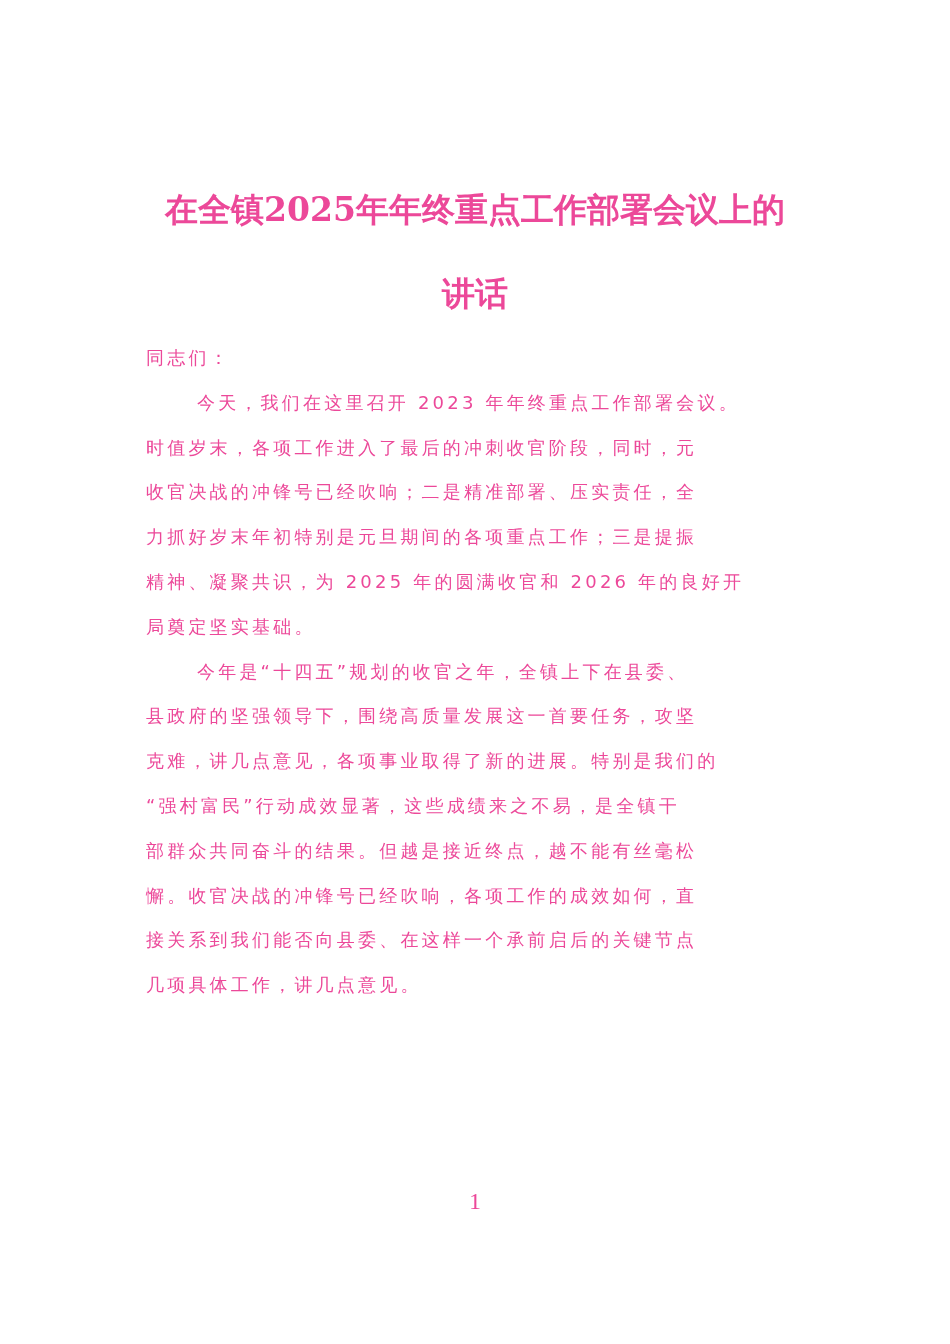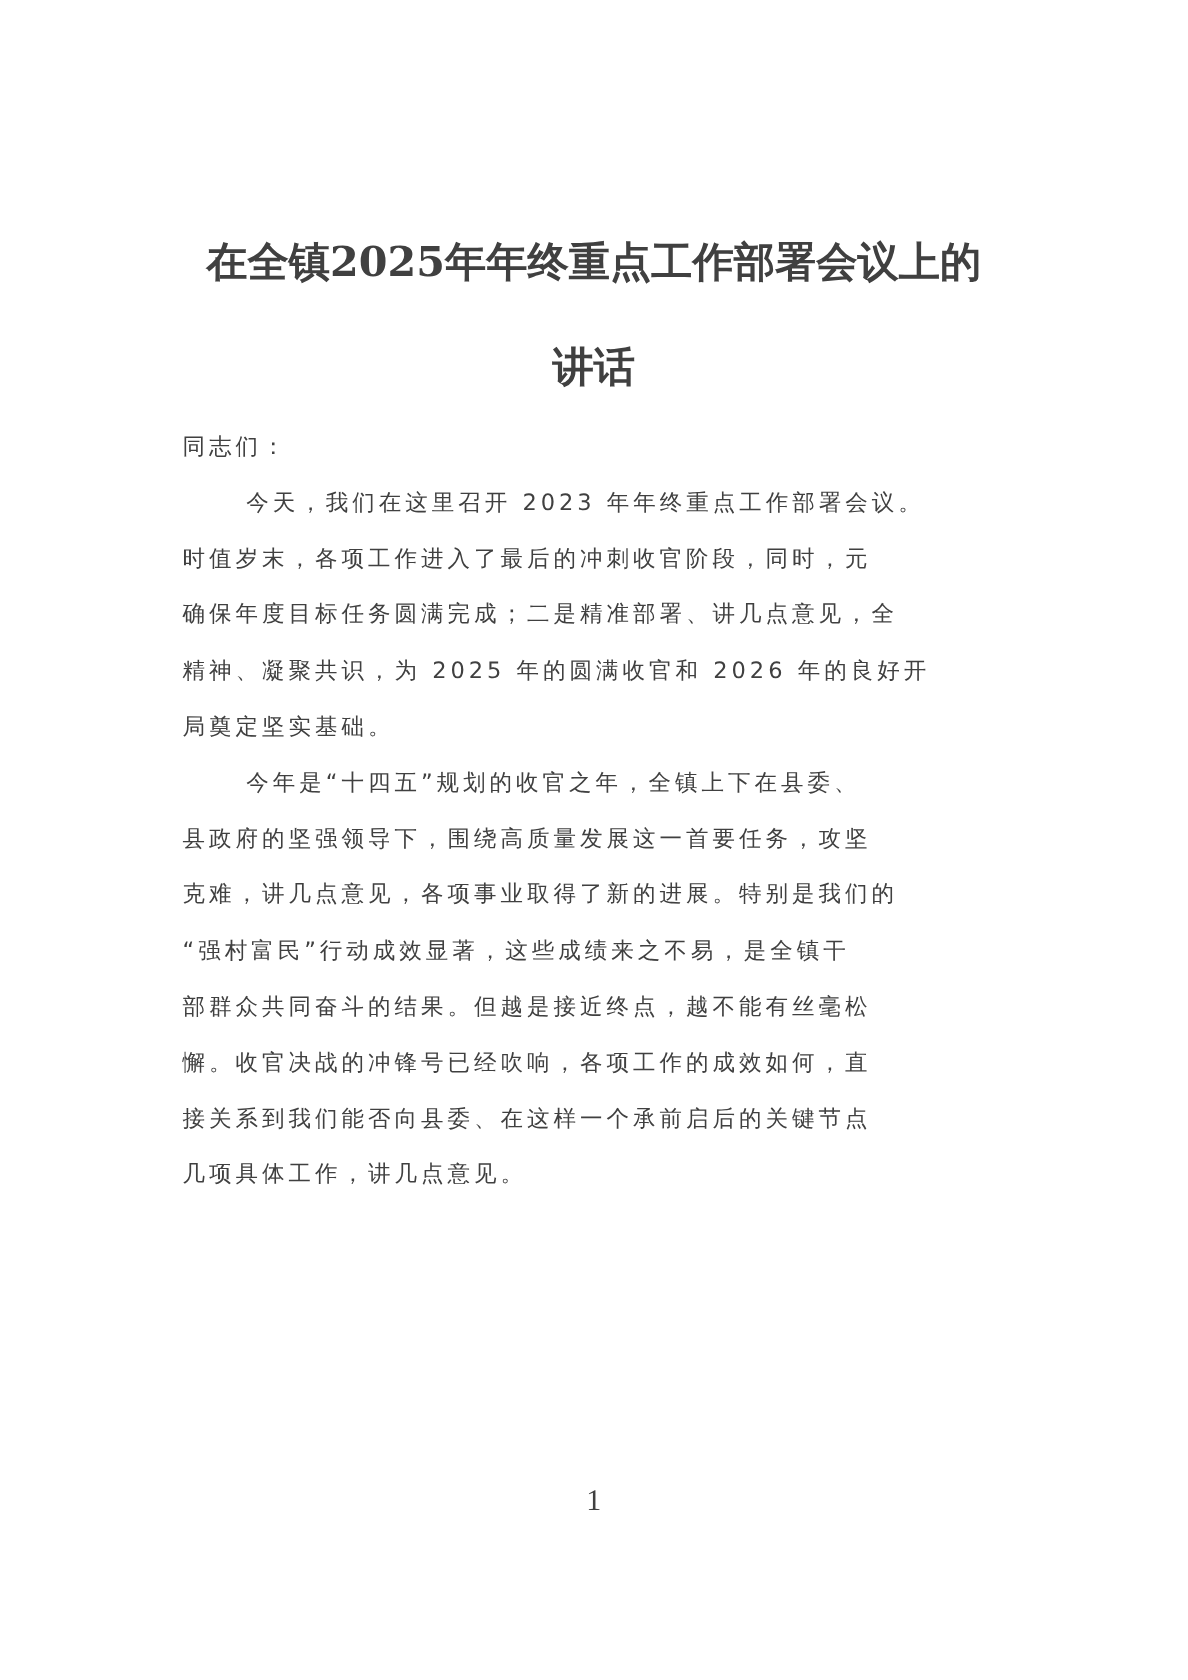--- a/index.html
+++ b/index.html
@@ -1,19 +1,19 @@
 <!DOCTYPE html>
 <html><head>
 <meta charset="utf-8">
 <style>
   html, body { margin: 0; padding: 0; background: #ffffff; }
   body { width: 950px; height: 1344px; position: relative; overflow: hidden; }
   .page {
     position: absolute; left: 0; top: 0; width: 869px; height: 1344px;
-    background: #ffffff; color: #404040;
+    background: #ffffff; color: #ec4899;
   }
   .title {
     position: absolute; left: 120px; width: 710px; top: 168px;
     text-align: center;
     font-family: "DejaVu Serif", "Liberation Serif", serif;
     font-weight: bold; font-size: 33px; line-height: 84px;
     letter-spacing: 0px;
   }
   .body {
     position: absolute; left: 146px; top: 336px; width: 690px;
@@ -39,21 +39,22 @@
     <div>在全镇2025年年终重点工作部署会议上的</div>
     <div>讲话</div>
   </div>
 
   <div class="body">
     <p>同志们：</p>
 
     <p class="paragraph">
       <span class="line" style="padding-left:51px">今天，我们在这里召开 2023 年年终重点工作部署会议。</span>
       <span class="line">时值岁末，各项工作进入了最后的冲刺收官阶段，同时，元</span>
-      <span class="line">确保年度目标任务圆满完成；二是精准部署、讲几点意见，全</span>
+      <span class="line">收官决战的冲锋号已经吹响；二是精准部署、压实责任，全</span>
+      <span class="line">力抓好岁末年初特别是元旦期间的各项重点工作；三是提振</span>
       <span class="line">精神、凝聚共识，为 2025 年的圆满收官和 2026 年的良好开</span>
       <span class="line">局奠定坚实基础。</span>
     </p>
 
     <p class="paragraph">
       <span class="line" style="padding-left:51px">今年是“十四五”规划的收官之年，全镇上下在县委、</span>
       <span class="line">县政府的坚强领导下，围绕高质量发展这一首要任务，攻坚</span>
       <span class="line">克难，讲几点意见，各项事业取得了新的进展。特别是我们的</span>
       <span class="line">“强村富民”行动成效显著，这些成绩来之不易，是全镇干</span>
       <span class="line">部群众共同奋斗的结果。但越是接近终点，越不能有丝毫松</span>

